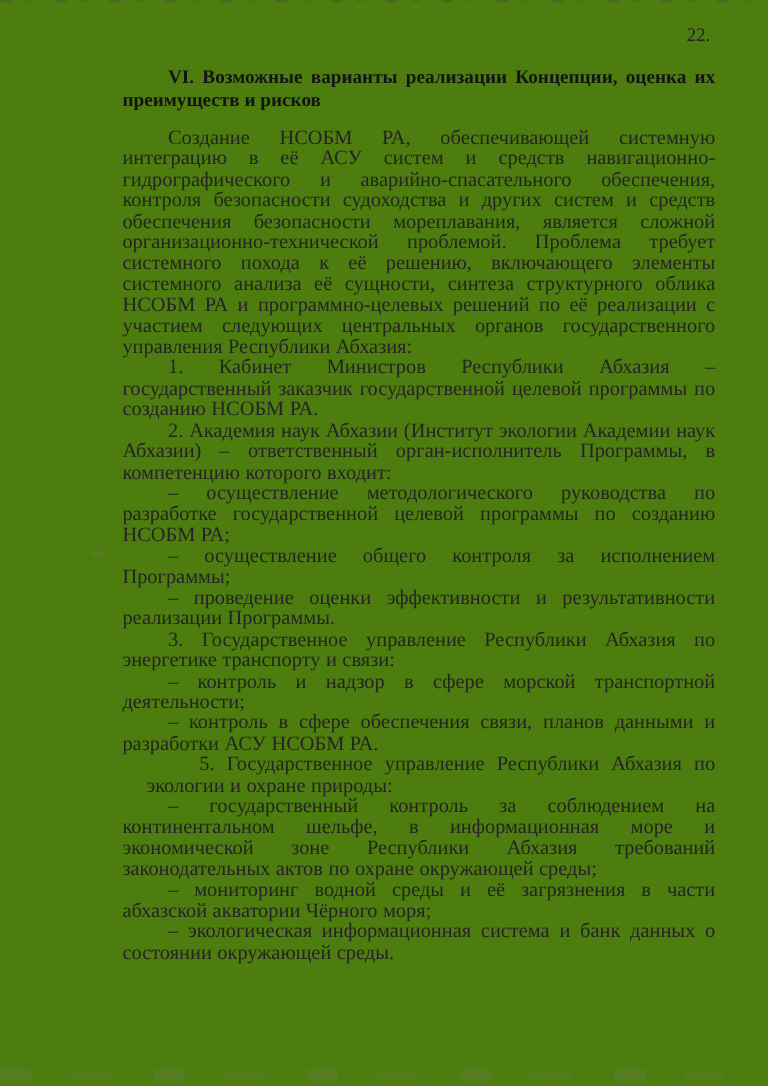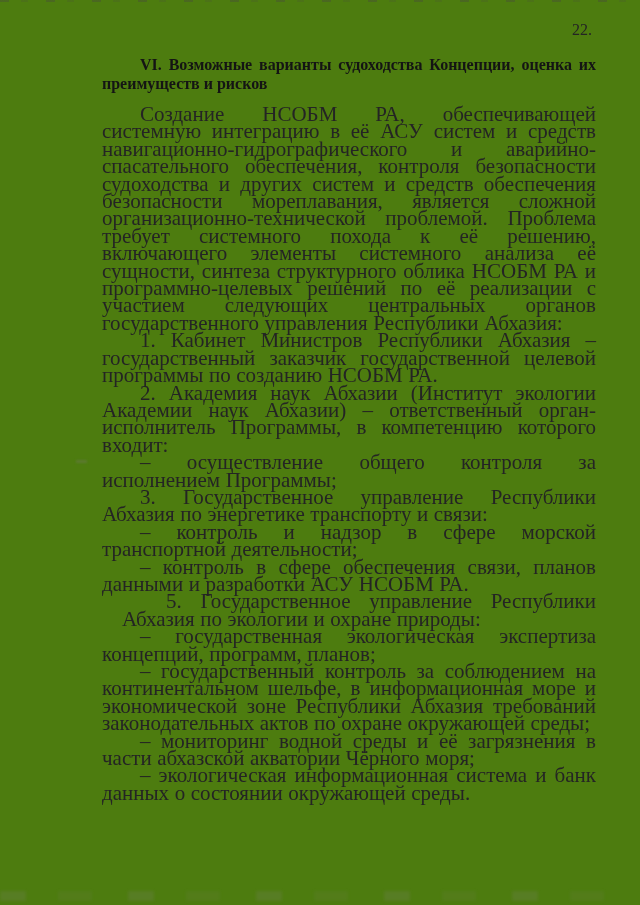--- a/index.html
+++ b/index.html
@@ -66,21 +66,21 @@
     margin: 0 0 13px 0;
     font-size: 16px;
     font-weight: bold;
     color: #141414;
     line-height: 19px;
     text-align: justify;
     text-indent: 38px;
   }
   .para {
     margin: 0;
-    font-size: 21px;
+    font-size: 17px;
     line-height: 17.4px;
     text-align: justify;
     text-indent: 38px;
     word-spacing: 0.3px;
   }
   .para.indent-plus { text-indent: 44px; margin-left: 20px; }
   .para b { font-weight: bold; }
 </style>
 </head>
 <body>
@@ -88,37 +88,38 @@
 <div class="page">
 
   <div class="scan-top"></div>
   <div class="scan-bottom"></div>
   <div class="scan-speck"></div>
 
   <div class="page-number">22.</div>
 
   <div class="content">
 
-    <h2 class="heading">VI. Возможные варианты судоходства Концепции, оценка их преимуществ и рисков</h2>
+    <h2 class="heading">VI. Возможные варианты реализации Концепции, оценка их преимуществ и рисков</h2>
 
     <p class="para">Создание НСОБМ РА, обеспечивающей системную интеграцию в её АСУ систем и средств навигационно-гидрографического и аварийно-спасательного обеспечения, контроля безопасности судоходства и других систем и средств обеспечения безопасности мореплавания, является сложной организационно-технической проблемой. Проблема требует системного похода к её решению, включающего элементы системного анализа её сущности, синтеза структурного облика НСОБМ РА и программно-целевых решений по её реализации с участием следующих центральных органов государственного управления Республики Абхазия:</p>
 
     <p class="para">1. Кабинет Министров Республики Абхазия – государственный заказчик государственной целевой программы по созданию НСОБМ РА.</p>
 
     <p class="para">2. Академия наук Абхазии (Институт экологии Академии наук Абхазии) – ответственный орган-исполнитель Программы, в компетенцию которого входит:</p>
 
+    <p class="para">– осуществление методологического руководства по разработке государственной целевой программы по созданию НСОБМ РА;</p>
     <p class="para">– осуществление общего контроля за исполнением Программы;</p>
+    <p class="para">– проведение оценки эффективности и результативности реализации Программы.</p>
 
 
     <p class="para">3. Государственное управление Республики Абхазия по энергетике транспорту и связи:</p>
 
     <p class="para">– контроль и надзор в сфере морской транспортной деятельности;</p>
     <p class="para">– контроль в сфере обеспечения связи, планов данными и разработки АСУ НСОБМ РА.</p>
 
     <p class="para indent-plus">5. Государственное управление Республики Абхазия по экологии и охране природы:</p>
 
-    <p class="para">– государственная экологическая экспертиза концепций, программ, планов;</p>
     <p class="para">– государственный контроль за соблюдением на континентальном шельфе, в информационная море и экономической зоне Республики Абхазия требований законодательных актов по охране окружающей среды;</p>
     <p class="para">– мониторинг водной среды и её загрязнения в части абхазской акватории Чёрного моря;</p>
     <p class="para">– экологическая информационная система и банк данных о состоянии окружающей среды.</p>
 
   </div>
 </div>
 
 </body></html>

